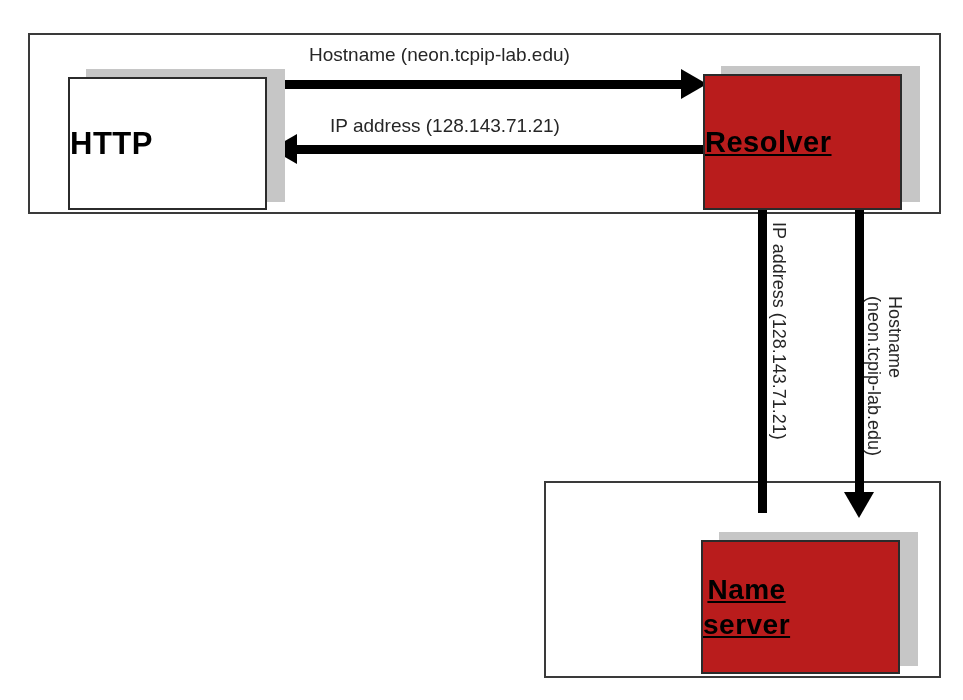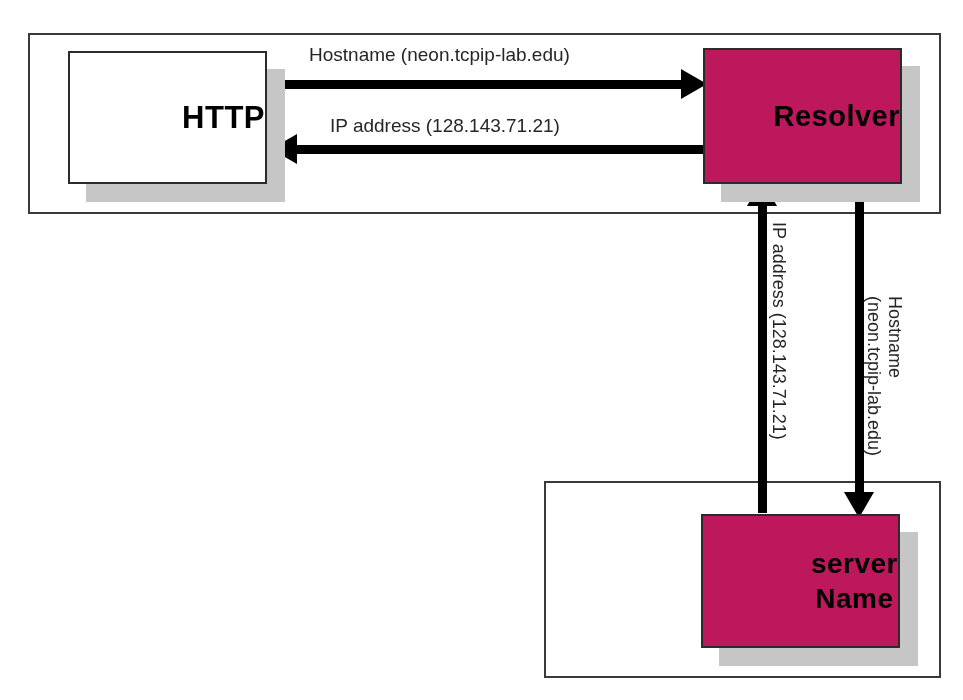--- a/index.html
+++ b/index.html
@@ -42,28 +42,29 @@
   .node-shadow {
     position: absolute;
     background: #c6c6c6;
   }
   .node {
     position: absolute;
     box-sizing: border-box;
     border: 2px solid #2b2b2b;
     display: flex;
     align-items: center;
-    justify-content: flex-end;
+    justify-content: flex-start;
     text-align: center;
     font-weight: bold;
     color: #000000;
     letter-spacing: 0.5px;
+    margin-top: 26px;
   }
   .node.white { background: #ffffff; }
-  .node.yellow { background: #be185d; }
+  .node.yellow { background: #b91c1c; text-decoration: underline; }
 
   #node-http-shadow { left: 86px; top: 69px; width: 199px; height: 133px; }
   #node-http {
     left: 68px; top: 51px; width: 199px; height: 133px;
     font-size: 31px;
   }
 
   #node-resolver-shadow { left: 721px; top: 66px; width: 199px; height: 136px; }
   #node-resolver {
     left: 703px; top: 48px; width: 199px; height: 136px;
@@ -185,22 +186,22 @@
   </div>
 
   <div class="node-shadow" id="node-resolver-shadow"></div>
   <div class="node yellow" id="node-resolver">
     <span>Resolver</span>
   </div>
 
   <div class="node-shadow" id="node-nameserver-shadow"></div>
   <div class="node yellow" id="node-nameserver">
     <span class="label-lines">
+      <span style="display:block">Name</span>
       <span style="display:block">server</span>
-      <span style="display:block">Name</span>
     </span>
   </div>
 
   <div class="edge-label" id="label-hostname-query">Hostname (neon.tcpip-lab.edu)</div>
 
   <div class="edge-label" id="label-ip-reply">IP address (128.143.71.21)</div>
 
   <div class="edge-label-vertical" id="label-ip-up">IP address (128.143.71.21)</div>
 
   <div class="edge-label-vertical" id="label-hostname-down">

